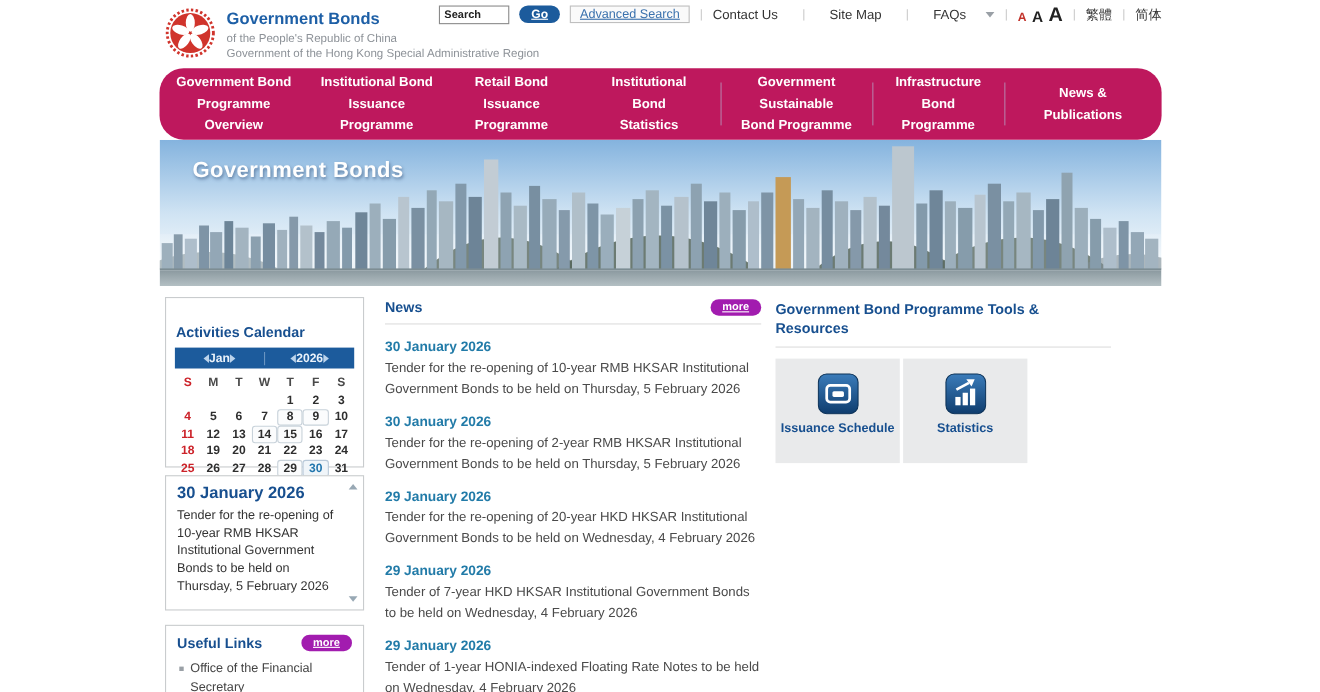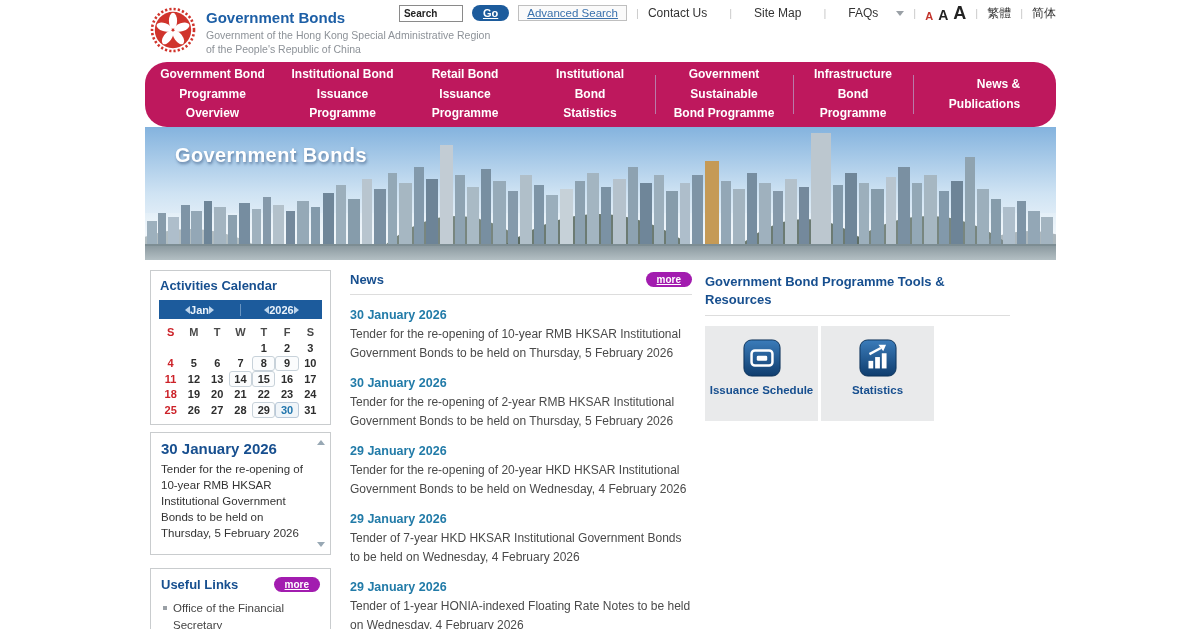--- a/index.html
+++ b/index.html
@@ -34,38 +34,38 @@
 
   
   .main-nav { position:absolute; left:145px; top:62px; width:911px; height:65px; background:#be185d;
      display:flex;border-radius:22px; }
   .nav-item { color:#fff; font-weight:bold; font-size:12px; line-height:19.5px; text-align:center;
      display:flex; align-items:center; justify-content:center; white-space:pre-line; position:relative;
      cursor:pointer; padding:4px 6px; }
   .nav-item:nth-child(1){ width:135px; } .nav-item:nth-child(2){ width:125px; }
   .nav-item:nth-child(3){ width:120px; } .nav-item:nth-child(4){ width:130px; }
   .nav-item:nth-child(5){ width:138px; } .nav-item:nth-child(6){ width:120px; }
-  .nav-item:nth-child(7){ width:143px;text-align:right; }
+  .nav-item:nth-child(7){ width:143px; }
   .nav-item:nth-child(n+5)::before { content:''; position:absolute; left:0; top:13px; bottom:13px;
      width:1px; background:rgba(180,205,230,.55); }
 
   
   .hero { position:absolute; left:145px; top:127px; width:911px; height:133px; overflow:hidden; }
   .hero svg { position:absolute; left:0; top:0; }
   .hero-title { position:absolute; left:30px; top:17px; color:#fff; font-size:20px; font-weight:bold;
      letter-spacing:.4px; text-shadow:1px 2px 3px rgba(55,85,125,.65); }
 
   
   .sect-title { color:#174f8f; font-weight:bold; font-size:13px; }
   .more-pill { background:#a21caf; color:#fff; font-size:10px; font-weight:bold; border:none;
      border-radius:9px; padding:2px 11px; text-decoration:underline; cursor:pointer; }
 
   
   .calendar-box { position:absolute; left:150px; top:270px; width:181px; height:155px;
-     border:1px solid #c9ccce; background:#fff; padding:6px 8px; }
+     border:1px solid #c9ccce; background:#fff; padding:22px 8px; }
   .cal-title { margin:1px 0 7px 1px; }
   .cal-header { background:#1c5b9c; color:#eaf2fa; height:19px; display:flex; align-items:center;
      font-size:11px; font-weight:bold; }
   .cal-nav-group { flex:1; display:flex; align-items:center; justify-content:center; padding:0 6px; }
   .cal-nav-group + .cal-nav-group { border-left:1px solid rgba(180,205,230,.5); }
   .arr { width:0; height:0; cursor:pointer; }
   .arr-left { border-top:4px solid transparent; border-bottom:4px solid transparent; border-right:5px solid #bcd4ec; }
   .arr-right{ border-top:4px solid transparent; border-bottom:4px solid transparent; border-left:5px solid #bcd4ec; }
   .cal-weekdays, .cal-grid { display:grid; grid-template-columns:repeat(7,1fr); }
   .cal-weekdays { margin-top:5px; }
@@ -126,22 +126,22 @@
           <ellipse cx="23" cy="13.8" rx="4.1" ry="8"></ellipse>
           <ellipse cx="23" cy="13.8" rx="4.1" ry="8" transform="rotate(72 23 23)"></ellipse>
           <ellipse cx="23" cy="13.8" rx="4.1" ry="8" transform="rotate(144 23 23)"></ellipse>
           <ellipse cx="23" cy="13.8" rx="4.1" ry="8" transform="rotate(216 23 23)"></ellipse>
           <ellipse cx="23" cy="13.8" rx="4.1" ry="8" transform="rotate(288 23 23)"></ellipse>
         </g>
       </svg>
       <div>
         <div class="site-title">Government Bonds</div>
         <div class="site-sub">
+          <div>of the People's Republic of China</div>
           <div>Government of the Hong Kong Special Administrative Region</div>
-          <div>of the People's Republic of China</div>
         </div>
       </div>
     </div>
 
     <div class="utility">
       <input class="search-input" value="Search" style="">
       <button class="go-btn">Go</button>
       <span class="adv-link">Advanced Search</span>
       <span class="sep">|</span>
       <span style="display:flex;align-items:center;gap:22px;">

